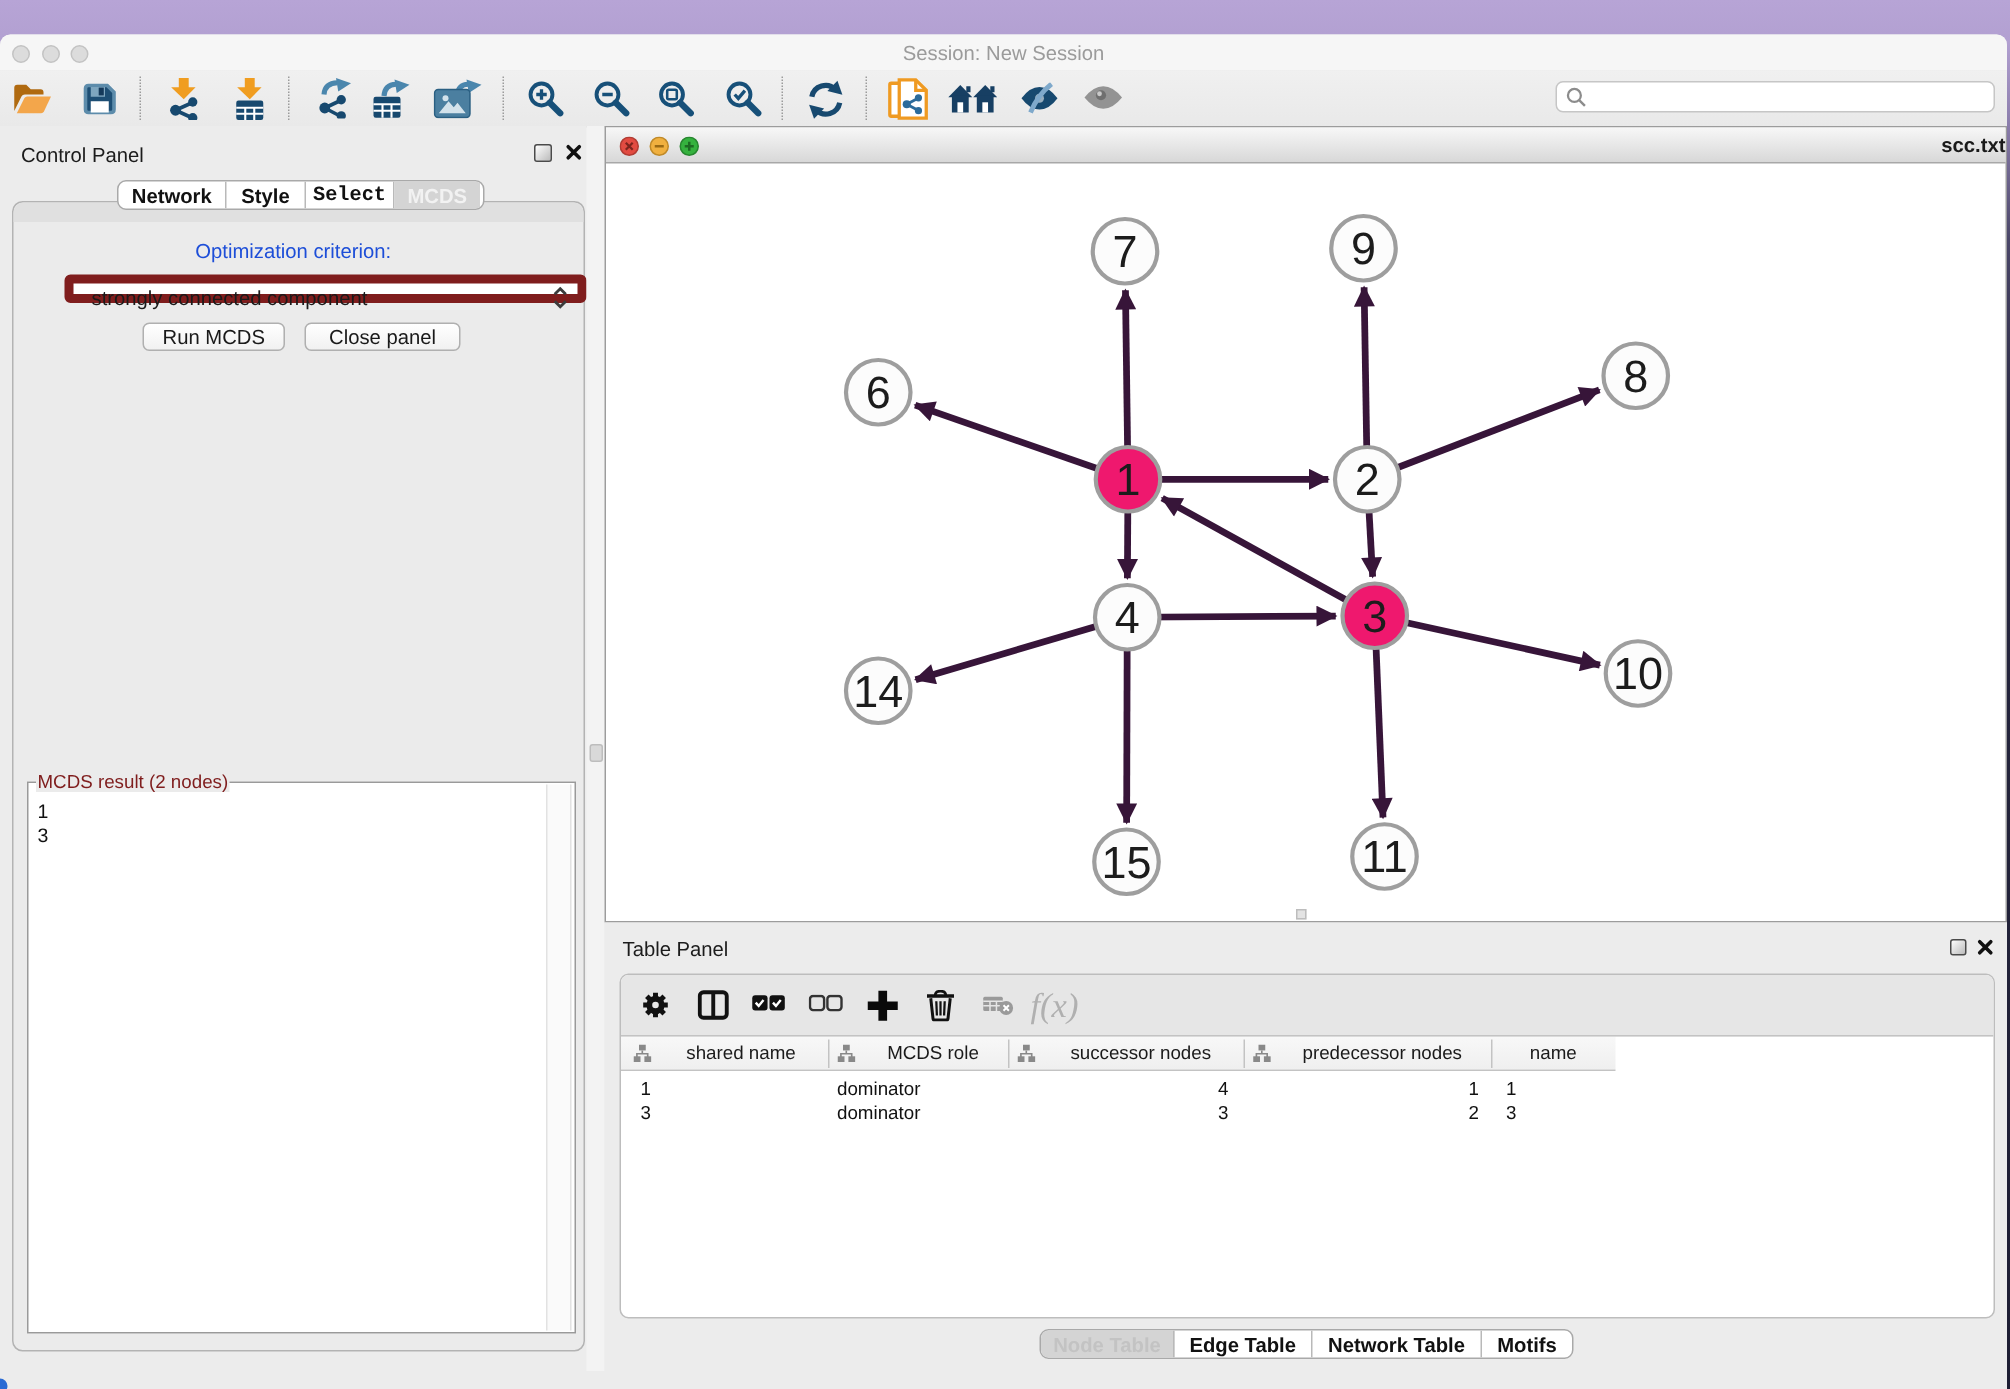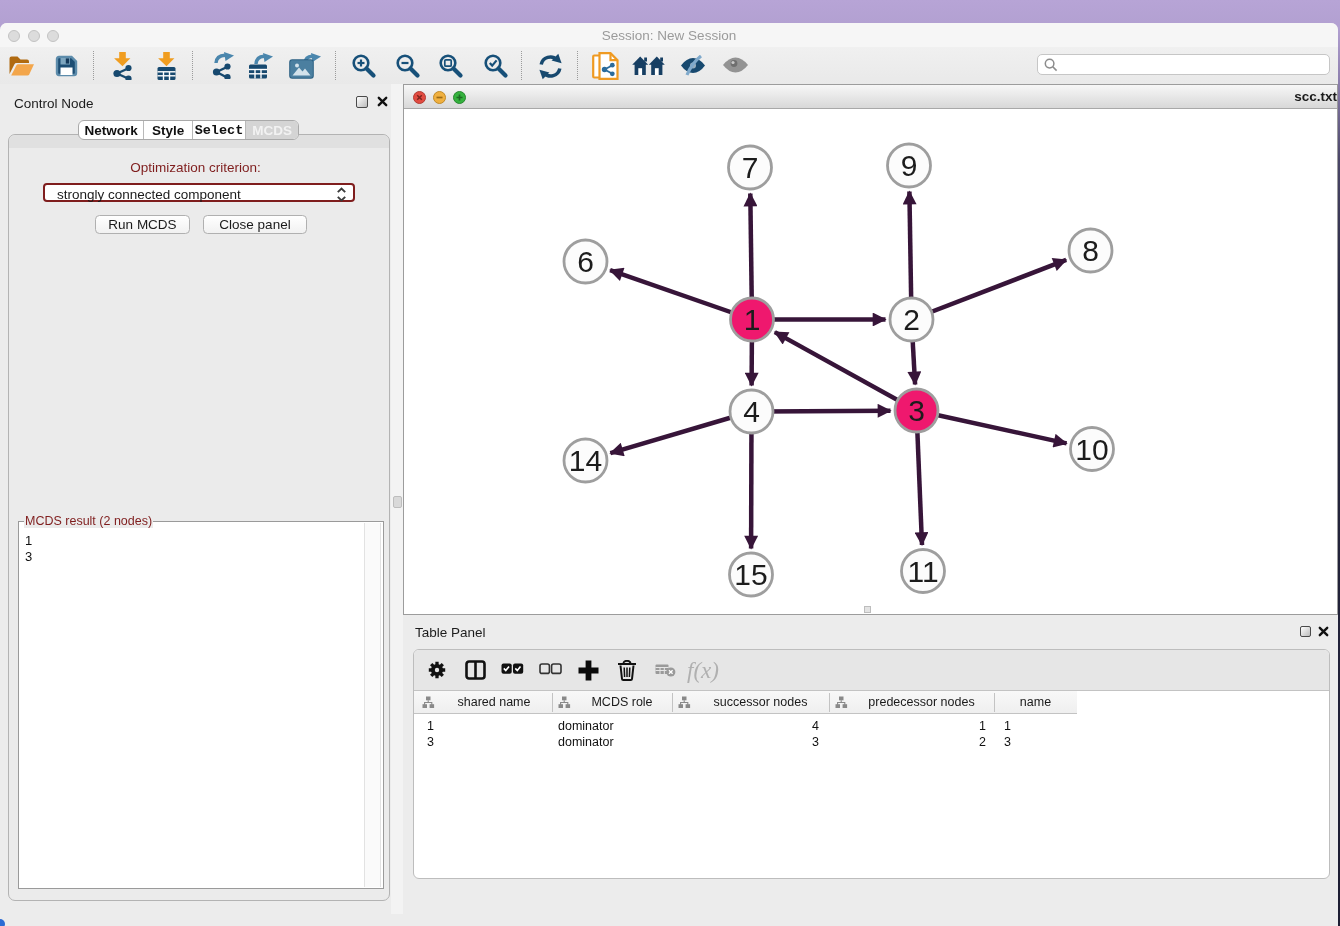--- a/index.html
+++ b/index.html
@@ -159,36 +159,36 @@
  <circle cx="11" cy="6.5" r="1.6" fill="#c9c9c9"></circle>
 </svg>
 <div class="abs" style="left:1037px;top:7px;width:291px;height:19px;background:#ffffff;border:1px solid #c6c6c6;border-radius:5px;">
  <svg class="abs" style="left:6px;top:3px" width="14" height="14" viewBox="0 0 14 14">
   <circle cx="5.6" cy="5.6" r="4.3" stroke="#8c8c8c" stroke-width="1.5" fill="none"></circle>
   <line x1="8.8" y1="8.8" x2="12.6" y2="12.6" stroke="#8c8c8c" stroke-width="1.6"></line>
  </svg>
 </div>
 </div>
 <div class="abs" style="left:0;top:61px;width:391px;height:830px;background:#ececec;">
- <div class="abs" style="left:14px;top:12px;font-size:13.5px;color:#1c1c1c;">Control Node</div>
+ <div class="abs" style="left:14px;top:12px;font-size:13.5px;color:#1c1c1c;">Control Panel</div>
  <div class="abs" style="left:356px;top:12px;width:10px;height:10px;border:1.5px solid #4a4a4a;border-radius:2px;background:linear-gradient(135deg,#fff,#bbb);"></div>
  <svg class="abs" style="left:377px;top:12px" width="11" height="11" viewBox="0 0 11 11">
   <path d="M1.8 1.8 L9.2 9.2 M9.2 1.8 L1.8 9.2" stroke="#111" stroke-width="2.4" stroke-linecap="round"></path>
  </svg>
  <div class="abs" style="left:8px;top:50px;width:382px;height:767px;background:#ebebeb;border:1px solid #b3b3b3;border-radius:7px;box-sizing:border-box;">
    <div class="abs" style="left:0;top:0;width:100%;height:13px;background:#e0e0e0;border-radius:7px 7px 0 0;"></div>
  </div>
- <div class="abs toptabs" style="left:78px;top:36px;width:221px;height:20px;background:#ffffff;border:1px solid #a9a9a9;border-radius:6px;overflow:hidden;display:flex;box-sizing:border-box;">
+ <div class="abs toptabs" style="left:78px;top:36px;width:245px;height:20px;background:#ffffff;border:1px solid #a9a9a9;border-radius:6px;overflow:hidden;display:flex;box-sizing:border-box;">
    <div class="tabseg" style="width:72px;">Network</div>
    <div class="tabseg" style="width:53px;">Style</div>
    <div class="tabseg" style="width:59px;font-family:Liberation Mono, monospace;">Select</div>
    <div class="tabseg" style="width:57px;background:#d4d4d4;color:#f2f2f2;border-right:none;">MCDS</div>
  </div>
- <div class="abs" style="left:0;top:76px;width:391px;text-align:center;font-size:13.5px;color:#7f1d1d;">Optimization criterion:</div>
- <div class="abs" style="left:43px;top:99px;width:312px;height:19px;background:#fff;border:2px solid #7f1d1d;border-radius:4px;box-sizing:border-box;">
+ <div class="abs" style="left:0;top:76px;width:391px;text-align:center;font-size:13.5px;color:#1d4ed8;">Optimization criterion:</div>
+ <div class="abs" style="left:43px;top:99px;width:348px;height:19px;background:#fff;border:6px solid #7f1d1d;border-radius:4px;box-sizing:border-box;">
    <div class="abs" style="left:12px;top:1.5px;font-size:13.5px;color:#1a1a1a;">strongly connected component</div>
    <svg class="abs" style="right:5px;top:1.5px" width="13" height="15" viewBox="0 0 13 15">
     <path d="M2.8 5.2 L6.5 1.5 L10.2 5.2 M2.8 9.8 L6.5 13.5 L10.2 9.8" stroke="#3c3c3c" stroke-width="1.9" fill="none"></path>
    </svg>
  </div>
  <div class="btn abs" style="left:95px;top:131px;width:95px;">Run MCDS</div>
  <div class="btn abs" style="left:203px;top:131px;width:104px;">Close panel</div>
  <div class="abs" style="left:18px;top:437px;width:366px;height:368px;background:#ffffff;border:1px solid #9a9a9a;box-sizing:border-box;">
    <div class="abs" style="left:5px;top:-7px;font-size:12.5px;color:#7f1d1d;background:#ebebeb;padding:0 1px;line-height:13px;">MCDS result (2 nodes)</div>
    <div class="abs" style="left:6px;top:11px;font-size:13px;color:#111;line-height:16px;">1<br>3</div>
@@ -357,16 +357,22 @@
   <div class="abs" style="left:144px;top:69px;font-size:12.5px;color:#111;">dominator</div>
   <div class="abs" style="left:305px;top:69px;width:100px;text-align:right;font-size:12.5px;color:#111;">4</div>
   <div class="abs" style="left:472px;top:69px;width:100px;text-align:right;font-size:12.5px;color:#111;">1</div>
   <div class="abs" style="left:590px;top:69px;font-size:12.5px;color:#111;">1</div>
   <div class="abs" style="left:13px;top:85px;font-size:12.5px;color:#111;">3</div>
   <div class="abs" style="left:144px;top:85px;font-size:12.5px;color:#111;">dominator</div>
   <div class="abs" style="left:305px;top:85px;width:100px;text-align:right;font-size:12.5px;color:#111;">3</div>
   <div class="abs" style="left:472px;top:85px;width:100px;text-align:right;font-size:12.5px;color:#111;">2</div>
   <div class="abs" style="left:590px;top:85px;font-size:12.5px;color:#111;">3</div>
  </div>
+ <div class="abs" style="left:290px;top:271px;width:356px;height:20px;background:#ffffff;border:1px solid #a9a9a9;border-radius:6px;overflow:hidden;display:flex;box-sizing:border-box;">
+   <div class="tabseg" style="width:89px;background:#d4d4d4;color:#c3c3c3;">Node Table</div>
+   <div class="tabseg" style="width:92px;">Edge Table</div>
+   <div class="tabseg" style="width:113px;">Network Table</div>
+   <div class="tabseg" style="width:60px;border-right:none;">Motifs</div>
+ </div>
 </div>
 
 </div>
 <div class="abs" style="left:-5px;top:919px;width:10px;height:10px;border-radius:50%;background:#2b6bd4;"></div>
 
 </body></html>

